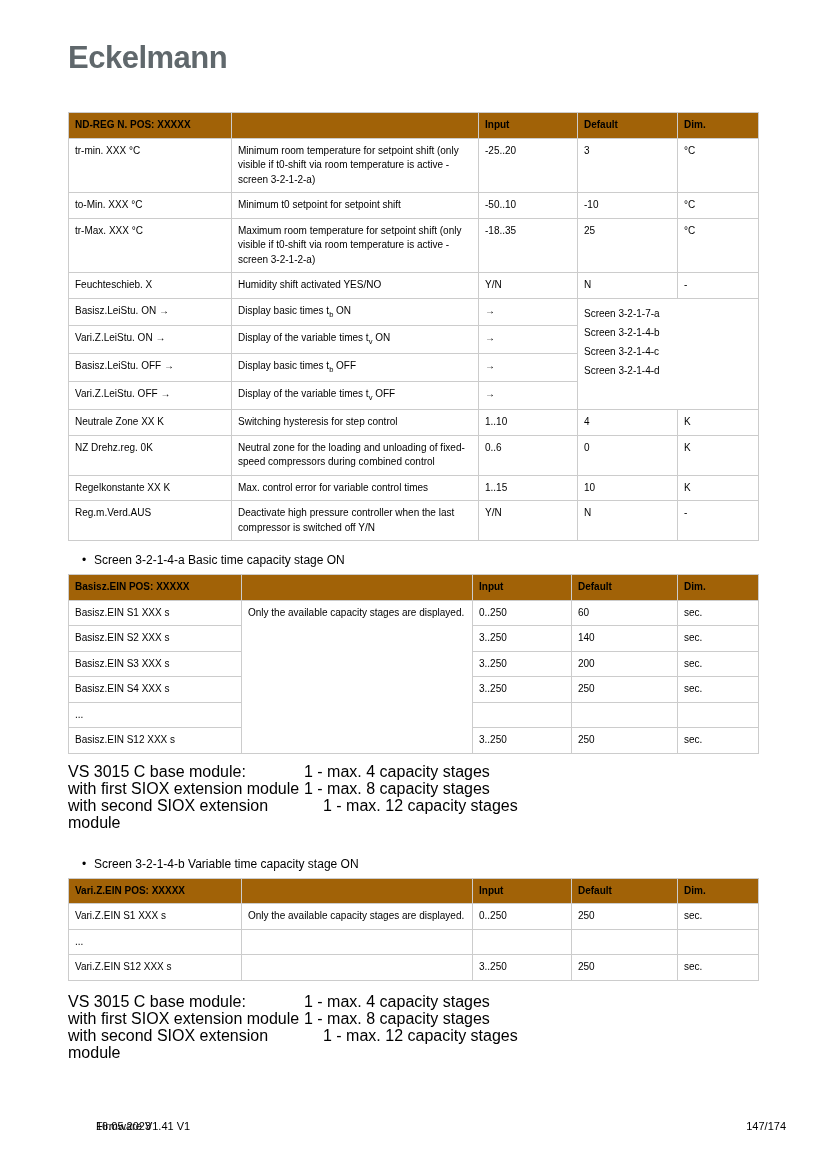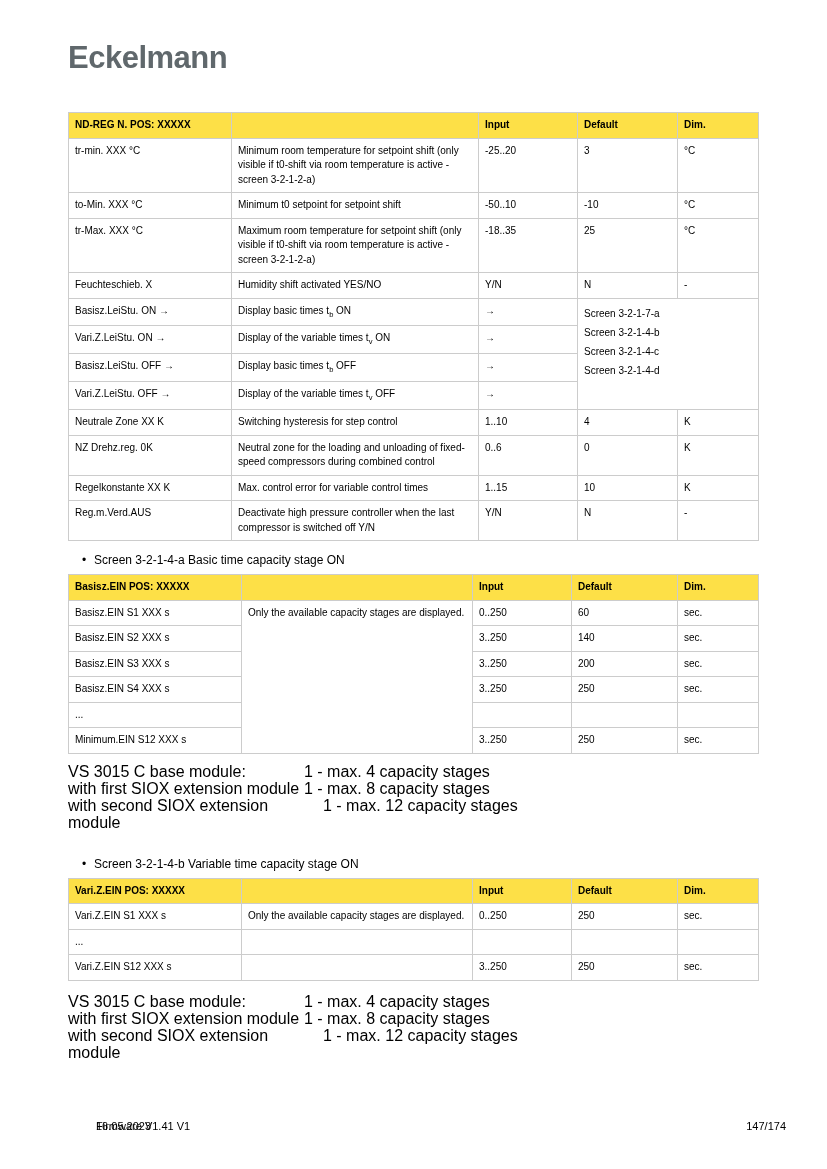--- a/index.html
+++ b/index.html
@@ -15,21 +15,21 @@
   .content { position:absolute; left:68px; top:112px; width:690px; }
 
   table.ptable {
     border-collapse:collapse; table-layout:fixed; width:690px;
     font-size:10px; color:#000;
   }
   table.ptable td, table.ptable th {
     border:1px solid #ccc; padding:5px 6px; vertical-align:top;
     text-align:left; line-height:1.45; overflow:hidden; font-weight:normal;
   }
-  table.ptable th { background:#fde047; font-weight:700; }
+  table.ptable th { background:#a16207; font-weight:700; }
   td.screens-cell .scr { display:block; line-height:19px; }
   td.note-middle { vertical-align:middle; }
   sub { font-size:7.5px; }
 
   .bullet { display:flex; margin:11px 0 6px 14px; font-size:12px; line-height:16px; }
   .bullet .dot { width:12px; flex:0 0 12px; }
 
   .mod-block { margin-top:9px; font-size:16px; line-height:17px; }
   .mod-row { display:flex; }
   .mod-label { width:236px; flex:0 0 236px; }
@@ -196,21 +196,21 @@
         <td>250</td>
         <td>sec.</td>
       </tr>
       <tr>
         <td>...</td>
         <td></td>
         <td></td>
         <td></td>
       </tr>
       <tr>
-        <td>Minimum.EIN S12 XXX s</td>
+        <td>Basisz.EIN S12 XXX s</td>
         <td>3..250</td>
         <td>250</td>
         <td>sec.</td>
       </tr>
     </tbody>
   </table>
 
   <div class="mod-block">
     <div class="mod-row">
       <span class="mod-label">VS 3015 C base module:</span>

